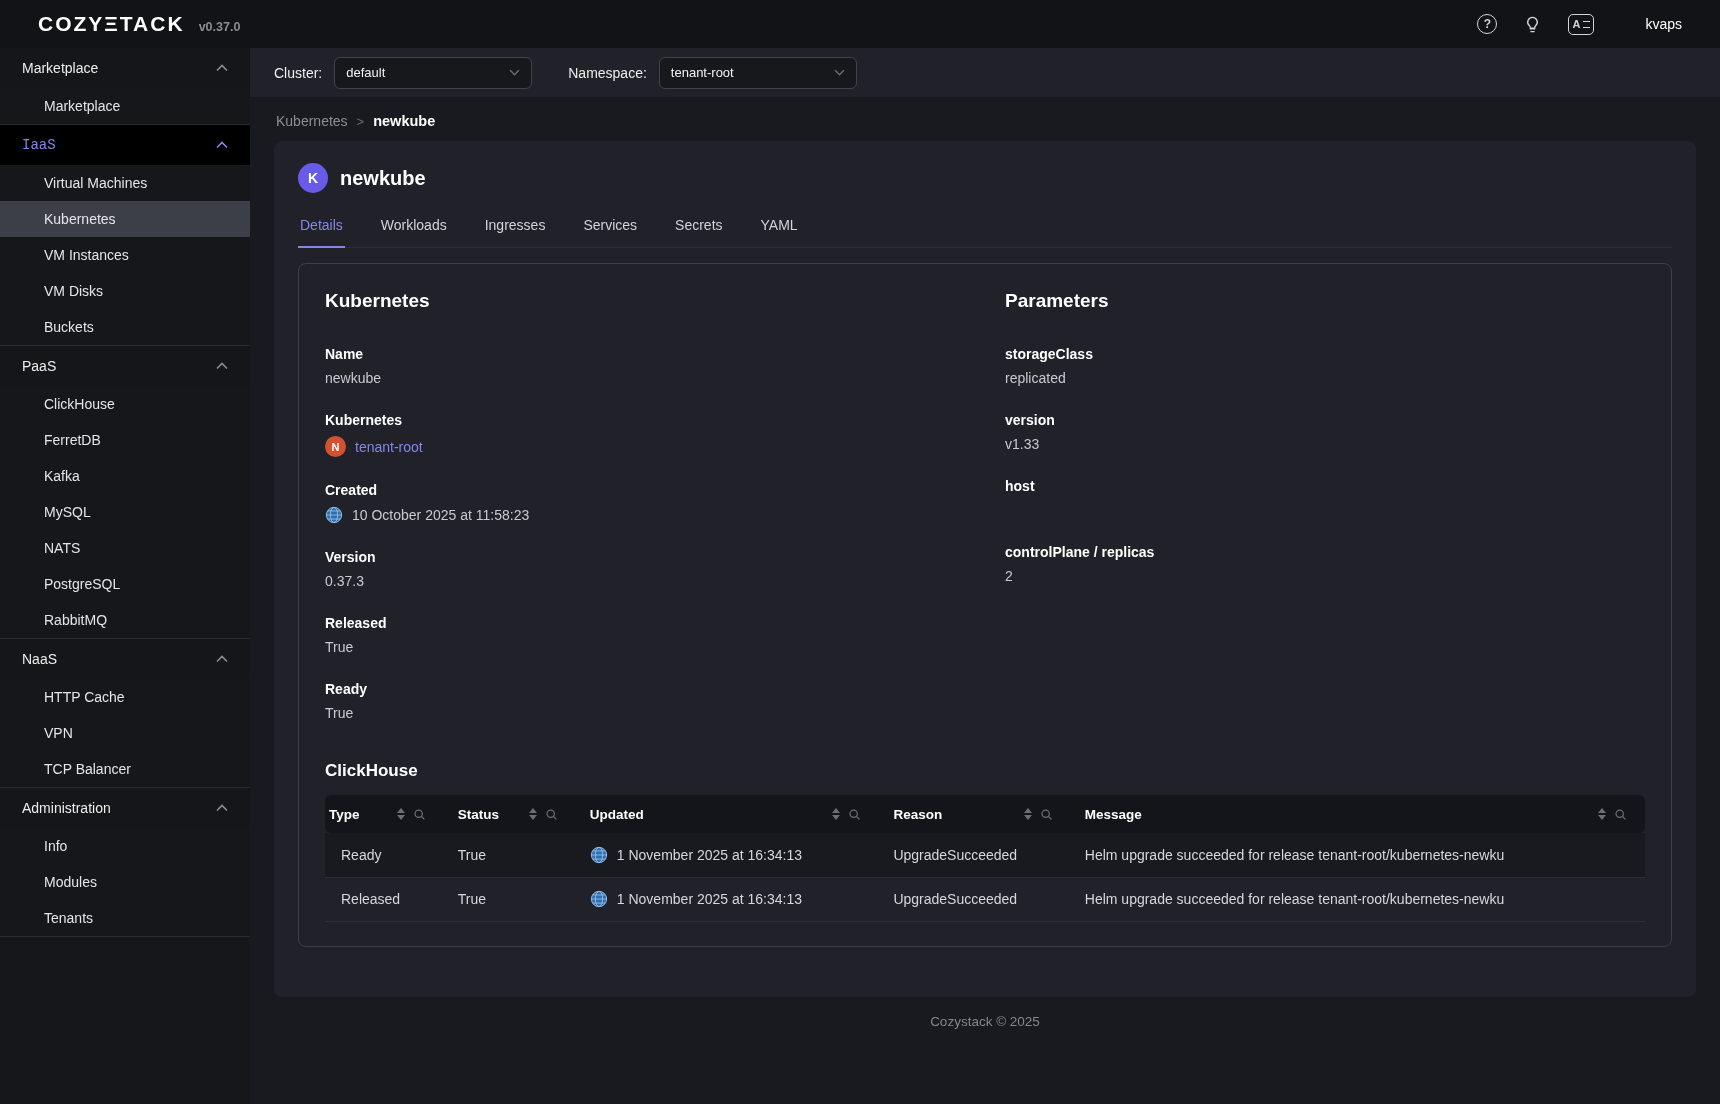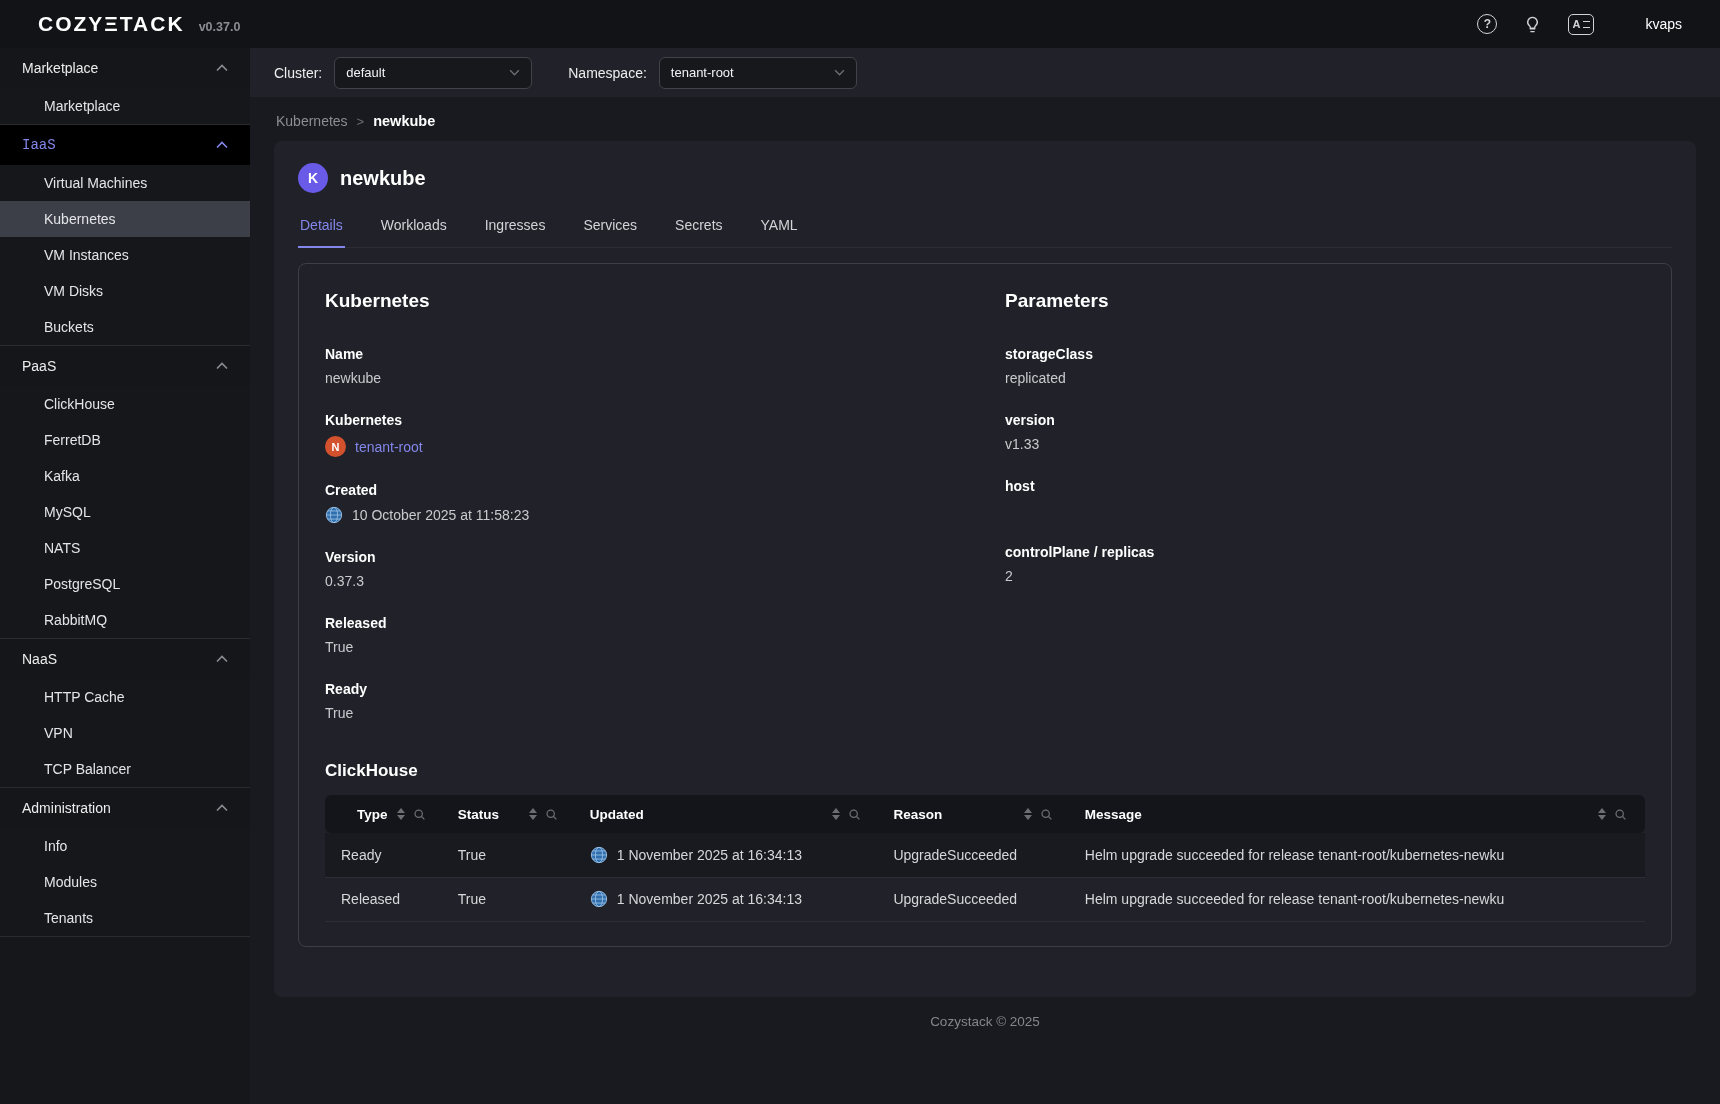--- a/index.html
+++ b/index.html
@@ -113,21 +113,21 @@
   .ns-link { color: #8386ea; cursor: pointer; text-decoration: none; font-size: 14px; }
   .globe { display: inline-flex; flex: 0 0 18px; }
 
   .conditions-heading { font-size: 17px; font-weight: 700; color: #ffffff; margin: 14px 0 14px 0; }
 
   table.cond-table { width: 100%; border-collapse: collapse; table-layout: fixed; }
   .cond-table th {
     background: #14151a; height: 38px; text-align: left; font-size: 13.5px;
     font-weight: 700; color: #ffffff; padding: 0 18px 0 14px; cursor: pointer;
   }
-  .cond-table th:first-child { border-radius: 6px 0 0 6px; padding-left: 32px; }
+  .cond-table th:first-child { border-radius: 6px 0 0 6px; padding-left: 4px; }
   .cond-table th:last-child { border-radius: 0 6px 6px 0; margin-top: 44px; }
   .th-inner { display: flex; align-items: center; justify-content: space-between; gap: 8px; }
   .th-icons { display: inline-flex; align-items: center; gap: 8px; }
   .sort-stack { display: inline-flex; flex-direction: column; align-items: center; gap: 2px; cursor: pointer; }
   .caret-up { width: 0; height: 0; border-left: 4px solid transparent; border-right: 4px solid transparent; border-bottom: 5px solid #6d6e74; }
   .caret-dn { width: 0; height: 0; border-left: 4px solid transparent; border-right: 4px solid transparent; border-top: 5px solid #6d6e74; }
   .search-icn { display: inline-flex; color: #6d6e74; cursor: pointer; }
   .cond-table td {
     height: 44px; font-size: 14px; color: #d6d7da; padding: 0 14px;
     border-bottom: 1px solid #2e2f36;

